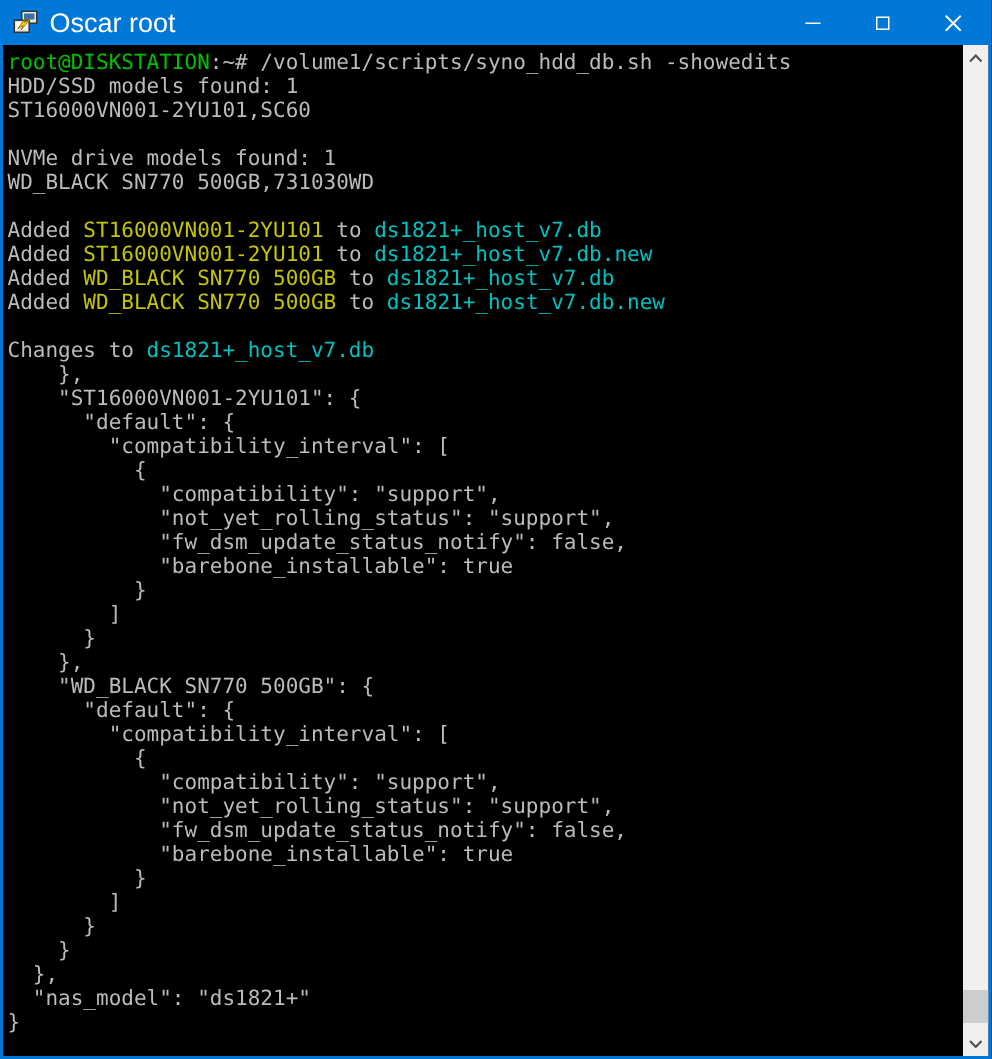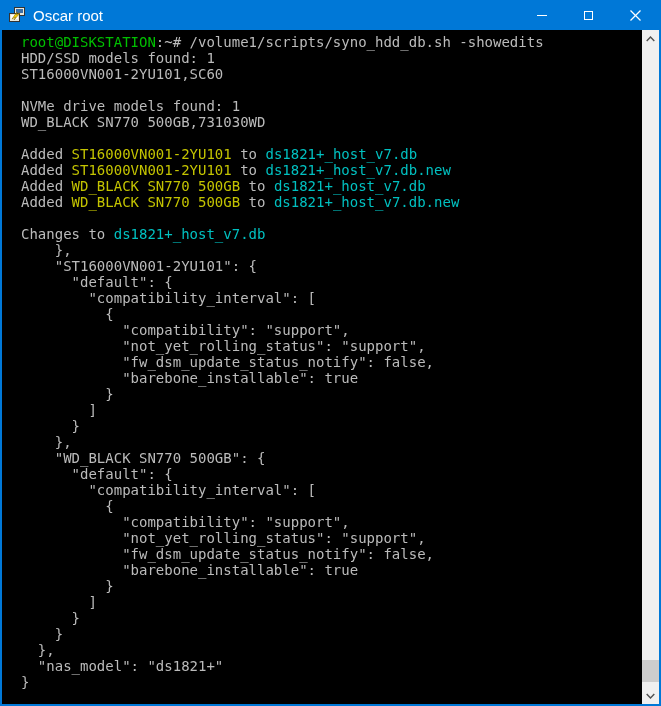--- a/index.html
+++ b/index.html
@@ -15,27 +15,27 @@
     overflow: hidden;
   }
   .titlebar {
     height: 30px;
     background: var(--accent, #0078D7);
     display: flex; align-items: center;
     color: var(--title-fg, #FFFFFF);
     user-select: none;
   }
   .app-icon { margin-left: 6px; display: flex; align-items: center; }
-  .title { margin-left: 7px; font-size: 15px; flex: 1; }
+  .title { margin-left: 7px; font-size: 18px; flex: 1; }
   .controls { display: flex; height: 30px; }
   .ctrl { width: 47px; height: 30px; display: flex; align-items: center; justify-content: center; }
   .glyph-min { width: 10px; height: 1px; background: #fff; display: block; }
   .glyph-max { width: 9px; height: 9px; border: 1px solid #fff; display: block; }
 
-  .content { display: flex; height: 674px; background: #000; padding-left: 16px; }
+  .content { display: flex; height: 674px; background: #000; }
   .terminal {
     flex: 1;
     background: var(--term-bg, #000);
     padding: 4px 0 0 3px;
     font-family: "DejaVu Sans Mono", "Liberation Mono", monospace;
     font-size: 14px; line-height: 16px;
     overflow: hidden;
   }
   .tline { height: 16px; white-space: pre; }
 

